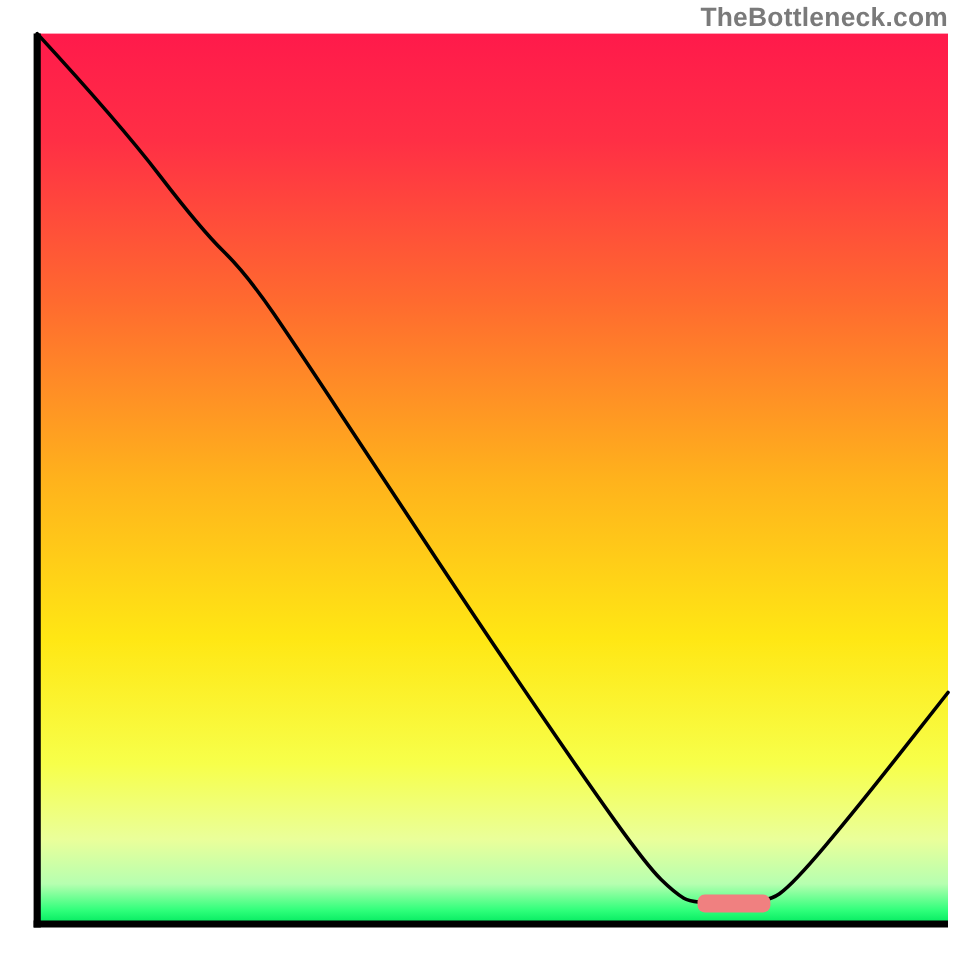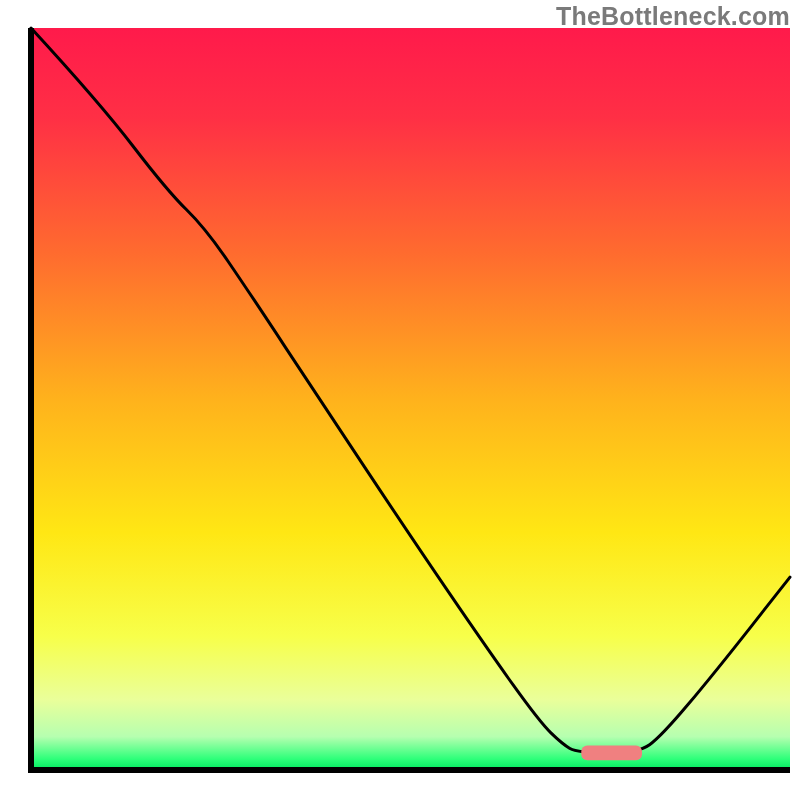--- a/index.html
+++ b/index.html
@@ -13,21 +13,21 @@
   .container {
     position: relative;
     width: 800px;
     height: 800px;
   }
   .watermark {
     position: absolute;
     top: 2px;
     right: 10px;
     font-family: Arial, Helvetica, sans-serif;
-    font-size: 25px;
+    font-size: 22px;
     font-weight: bold;
     color: #7a7a7a;
     letter-spacing: 0.2px;
     margin-left: 14px;
   }
   svg.chart {
     position: absolute;
     left: 0;
     top: 0;
   }

